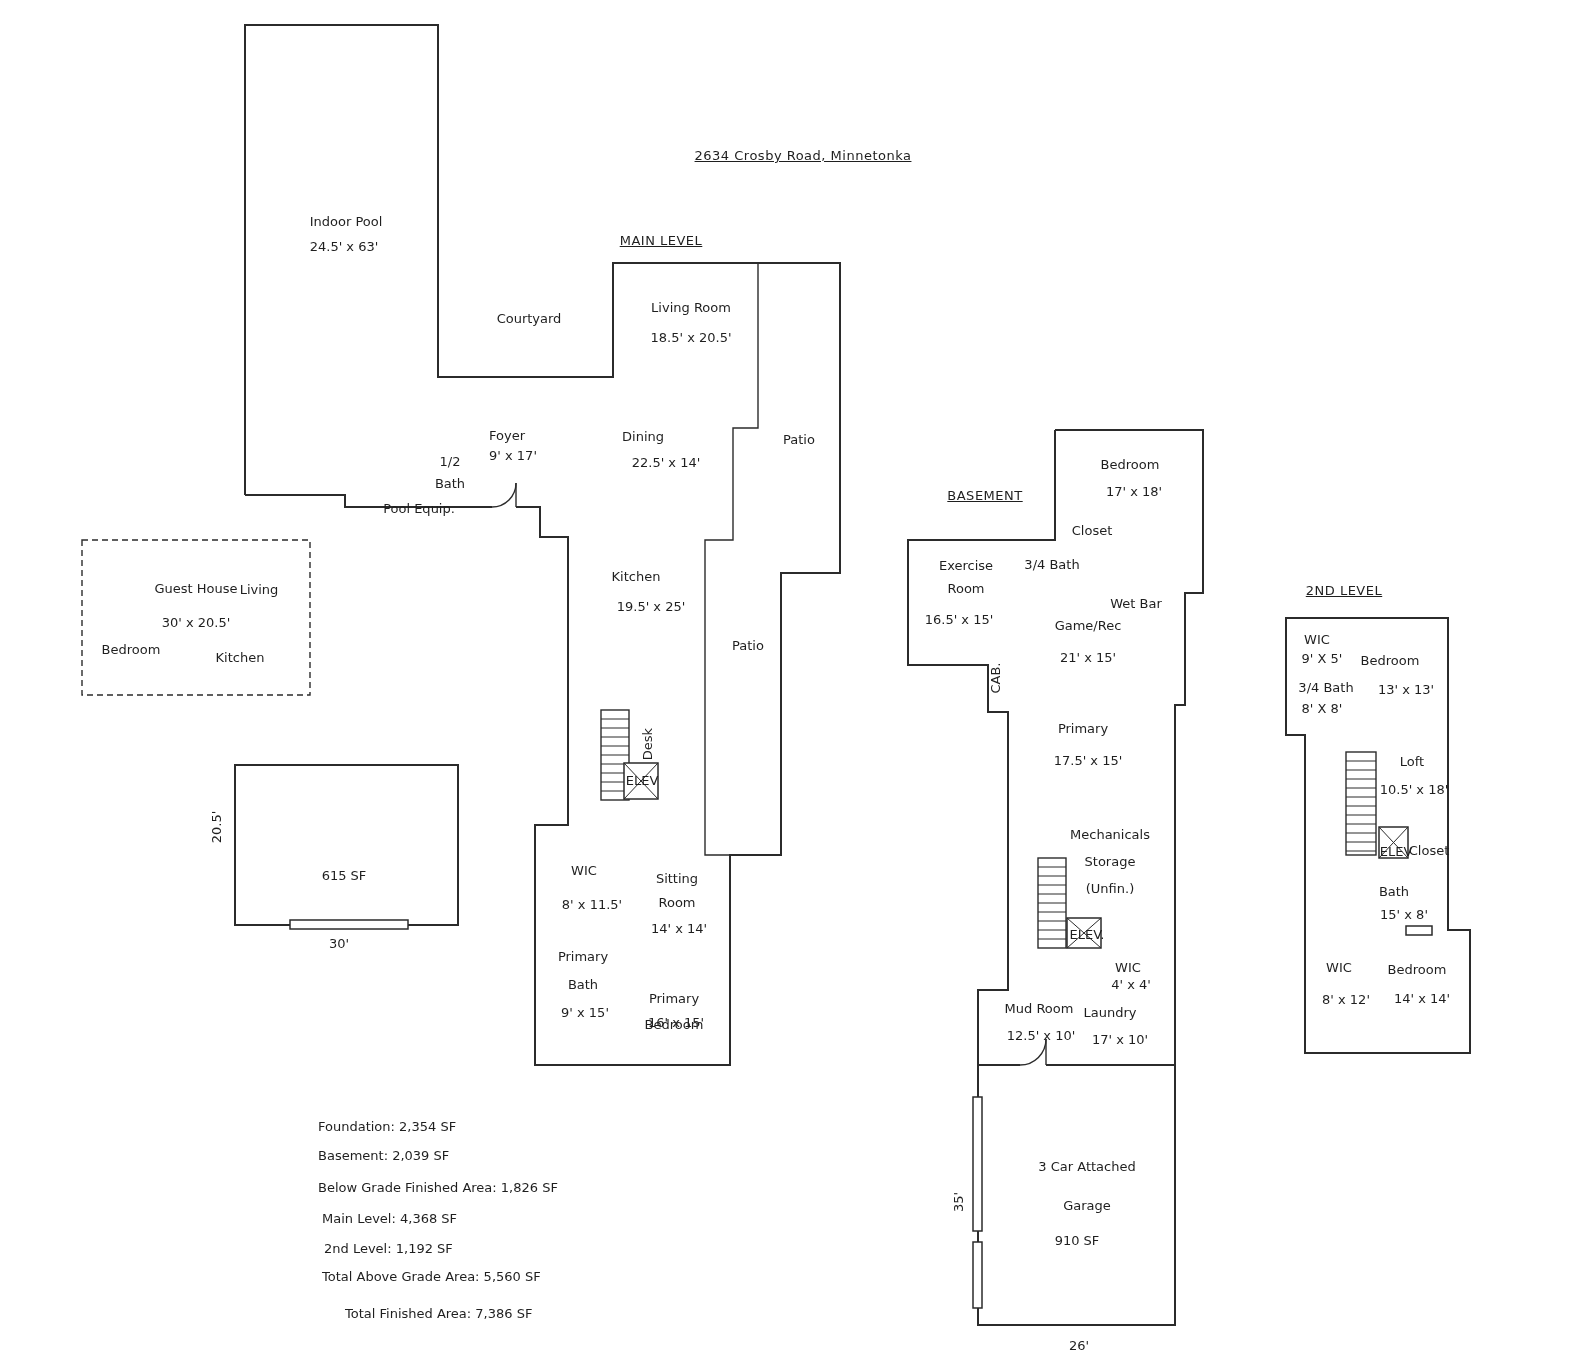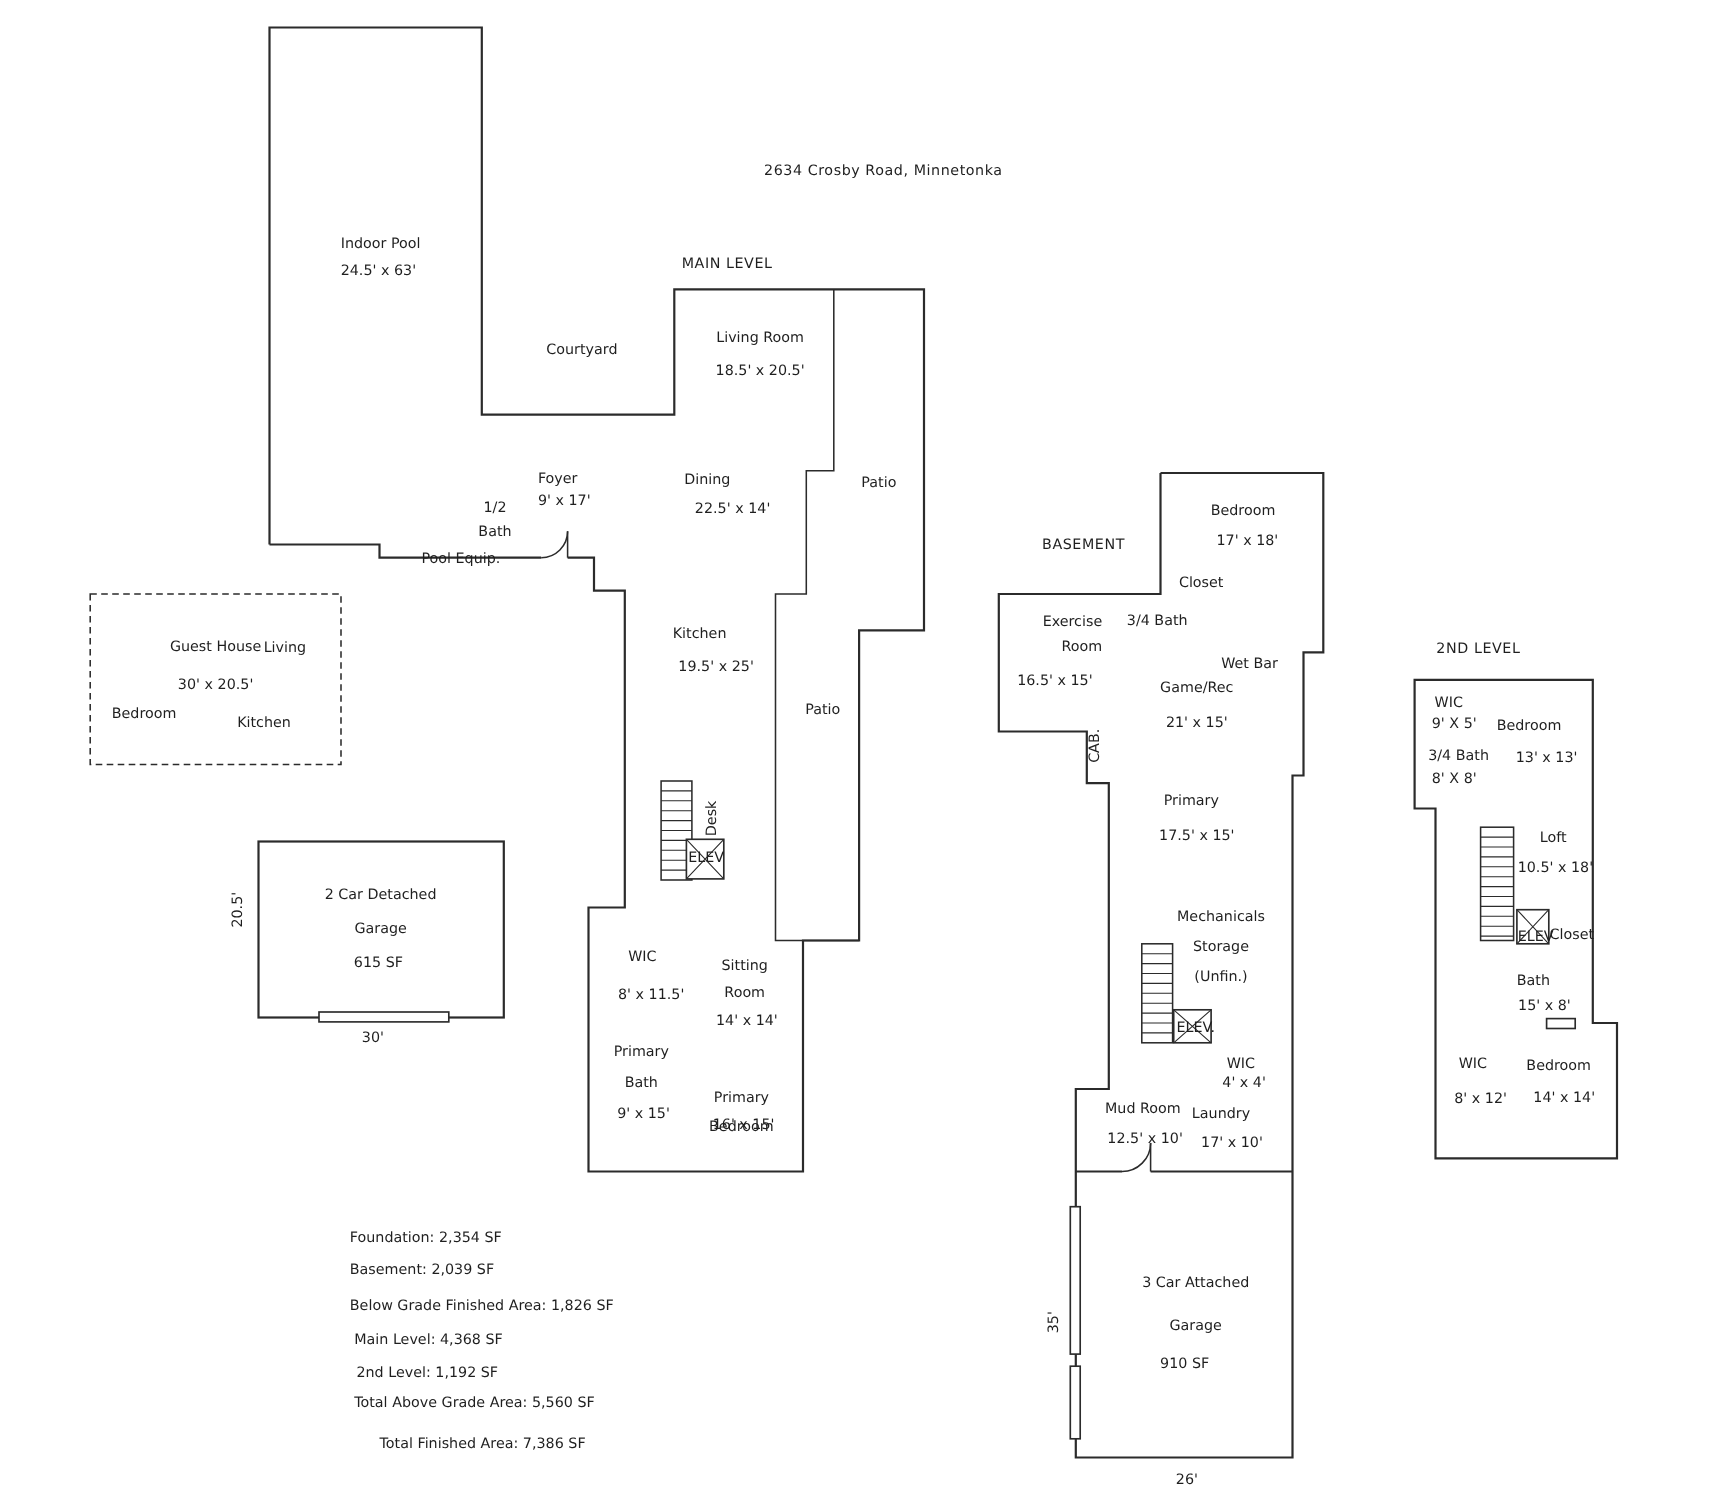--- a/index.html
+++ b/index.html
@@ -13,21 +13,21 @@
     overflow:hidden;
   }
   svg{position:absolute;left:0;top:0;}
   .w{fill:none;stroke:#2b2b2b;stroke-width:2;}
   .t{fill:none;stroke:#2b2b2b;stroke-width:1.4;}
   .box{fill:#ffffff;stroke:#2b2b2b;stroke-width:1.5;}
   .lbl{position:absolute;transform:translate(-50%,-50%);white-space:nowrap;text-align:center;line-height:20px;}
   .wrap{white-space:normal;}
   .rot{transform:translate(-50%,-50%) rotate(-90deg);}
   .sum{position:absolute;white-space:nowrap;transform:translateY(-50%);}
-  .hdr{letter-spacing:.5px;}
+  .hdr{letter-spacing:.5px;text-decoration:underline;}
 </style>
 </head>
 <body>
 
 <div id="stage">
 
   <svg width="1572" height="1366" viewBox="0 0 1572 1366">
 
     <g>
       <path class="w" d="M245,495 L245,25 L438,25 L438,377 L613,377 L613,263 L840,263 L840,573 L781,573 L781,855 L730,855 L730,1065 L535,1065 L535,825 L568,825 L568,537 L540,537 L540,507 L516,507"></path>
@@ -115,30 +115,29 @@
   <div class="lbl" style="left:585px;top:1013px">9' x 15'</div>
   <div class="lbl wrap" style="left:674px;top:1012px;width:84px;line-height:26px">Primary Bedroom</div>
   <div class="lbl" style="left:676px;top:1023px">16' x 15'</div>
 
   <div class="lbl" style="left:196px;top:589px">Guest House</div>
   <div class="lbl" style="left:259px;top:590px">Living</div>
   <div class="lbl" style="left:196px;top:623px">30' x 20.5'</div>
   <div class="lbl" style="left:131px;top:650px">Bedroom</div>
   <div class="lbl" style="left:240px;top:658px">Kitchen</div>
 
-  <div class="lbl wrap" style="left:346px;top:829px;width:140px;line-height:31px">2 Car Detached Garage</div>
   <div class="lbl" style="left:344px;top:876px">615 SF</div>
   <div class="lbl rot" style="left:217px;top:827px">20.5'</div>
   <div class="lbl" style="left:339px;top:944px">30'</div>
 
   <div class="lbl hdr" style="left:985px;top:496px">BASEMENT</div>
   <div class="lbl" style="left:1130px;top:465px">Bedroom</div>
   <div class="lbl" style="left:1134px;top:492px">17' x 18'</div>
   <div class="lbl" style="left:1092px;top:531px">Closet</div>
-  <div class="lbl wrap" style="left:966px;top:577px;width:72px;line-height:23px;text-align:right">Exercise Room</div>
+  <div class="lbl wrap" style="left:966px;top:577px;width:72px;line-height:23px;text-align:center">Exercise Room</div>
   <div class="lbl" style="left:959px;top:620px">16.5' x 15'</div>
   <div class="lbl" style="left:1052px;top:565px">3/4 Bath</div>
   <div class="lbl" style="left:1136px;top:604px">Wet Bar</div>
   <div class="lbl" style="left:1088px;top:626px">Game/Rec</div>
   <div class="lbl" style="left:1088px;top:658px">21' x 15'</div>
   <div class="lbl rot" style="left:996px;top:678px">CAB.</div>
   <div class="lbl" style="left:1083px;top:729px">Primary</div>
   <div class="lbl" style="left:1088px;top:761px">17.5' x 15'</div>
   <div class="lbl wrap" style="left:1110px;top:861px;width:96px;line-height:27px">Mechanicals Storage (Unfin.)</div>
   <div class="lbl" style="left:1087px;top:935px">ELEV.</div>

